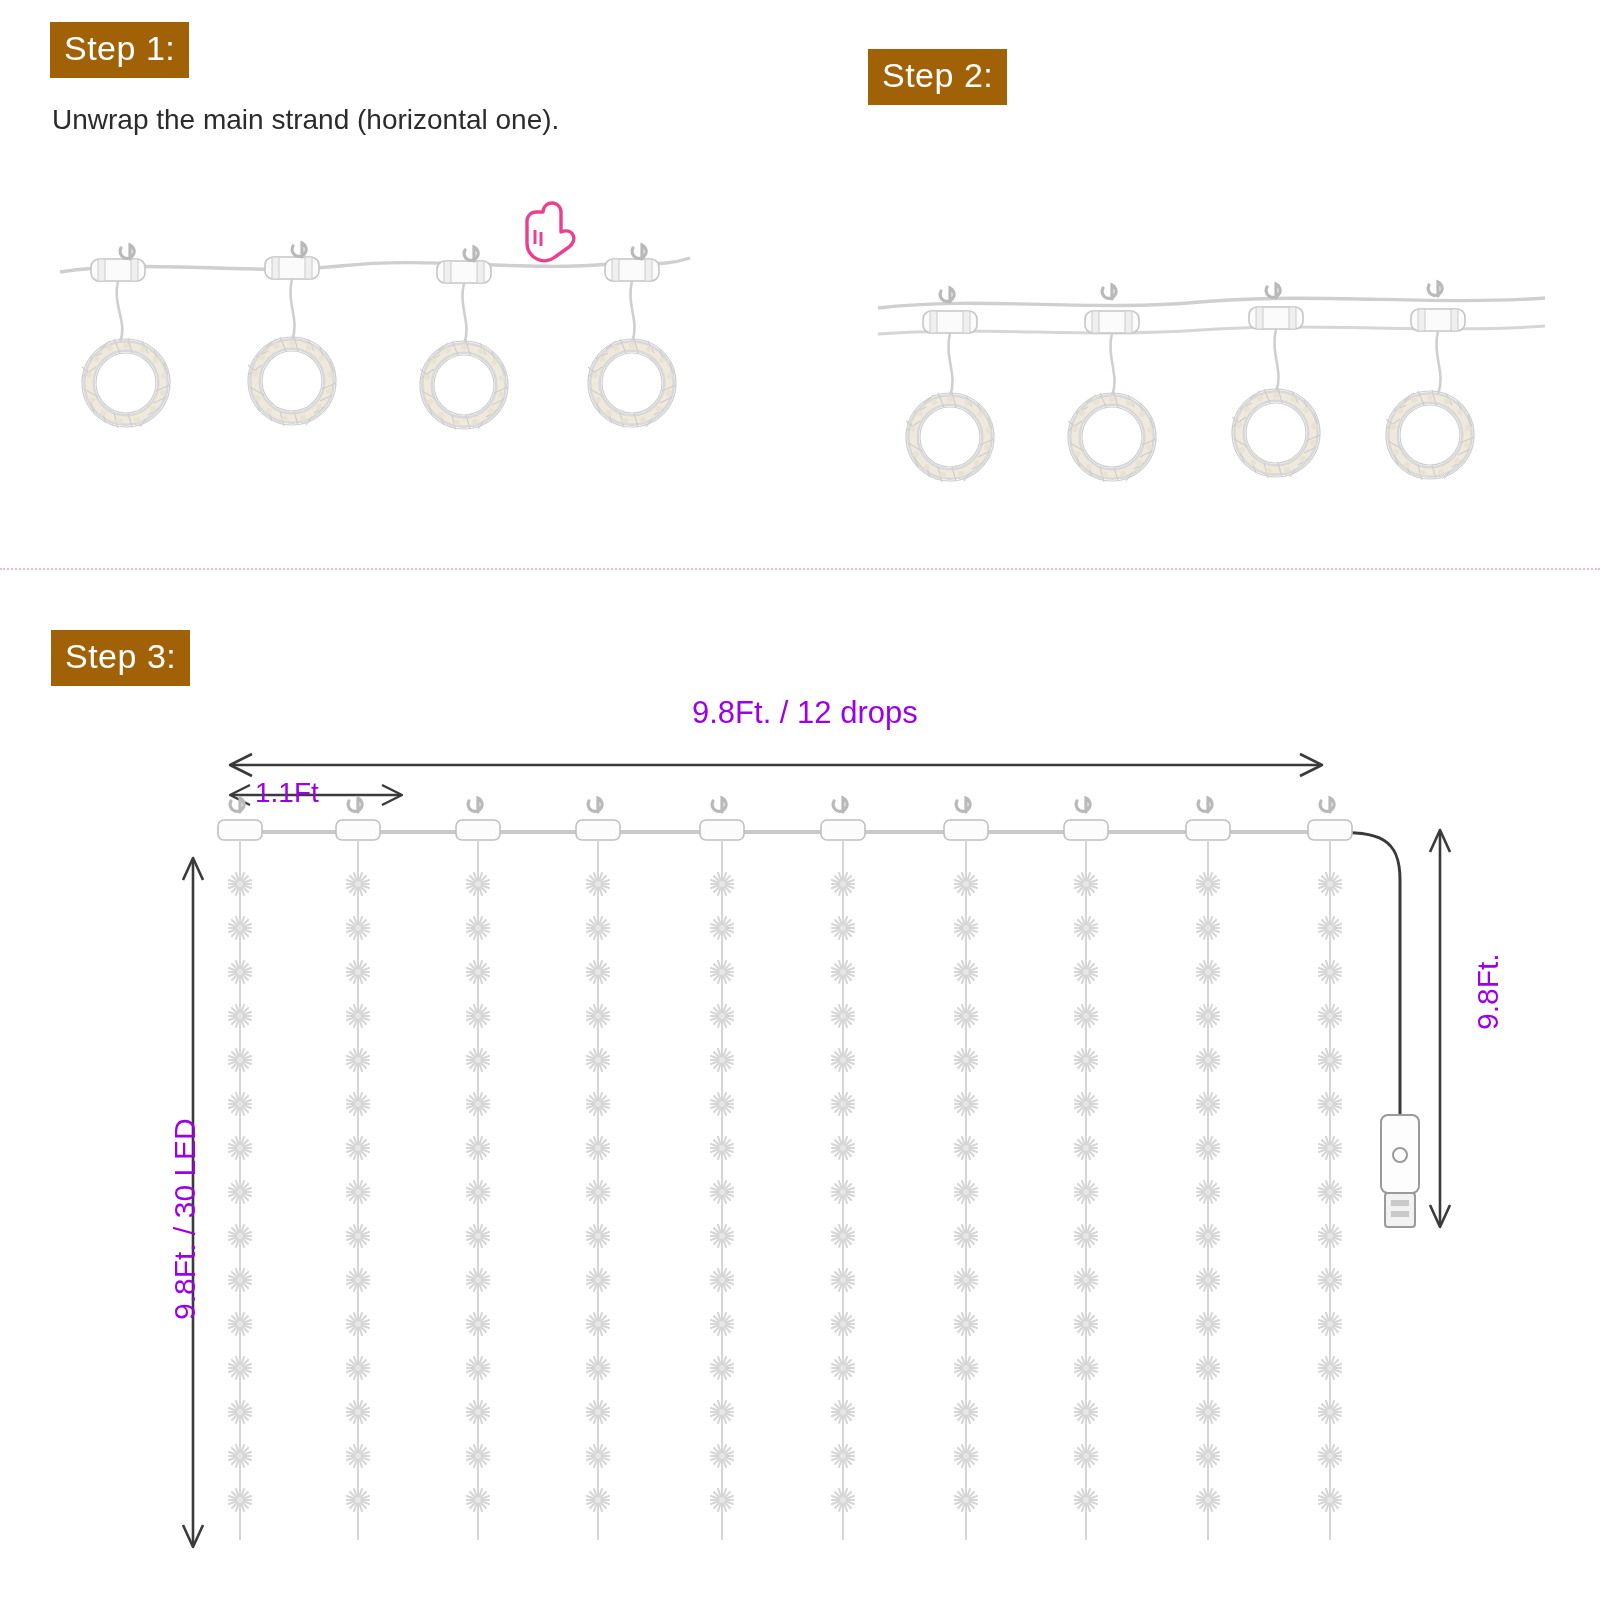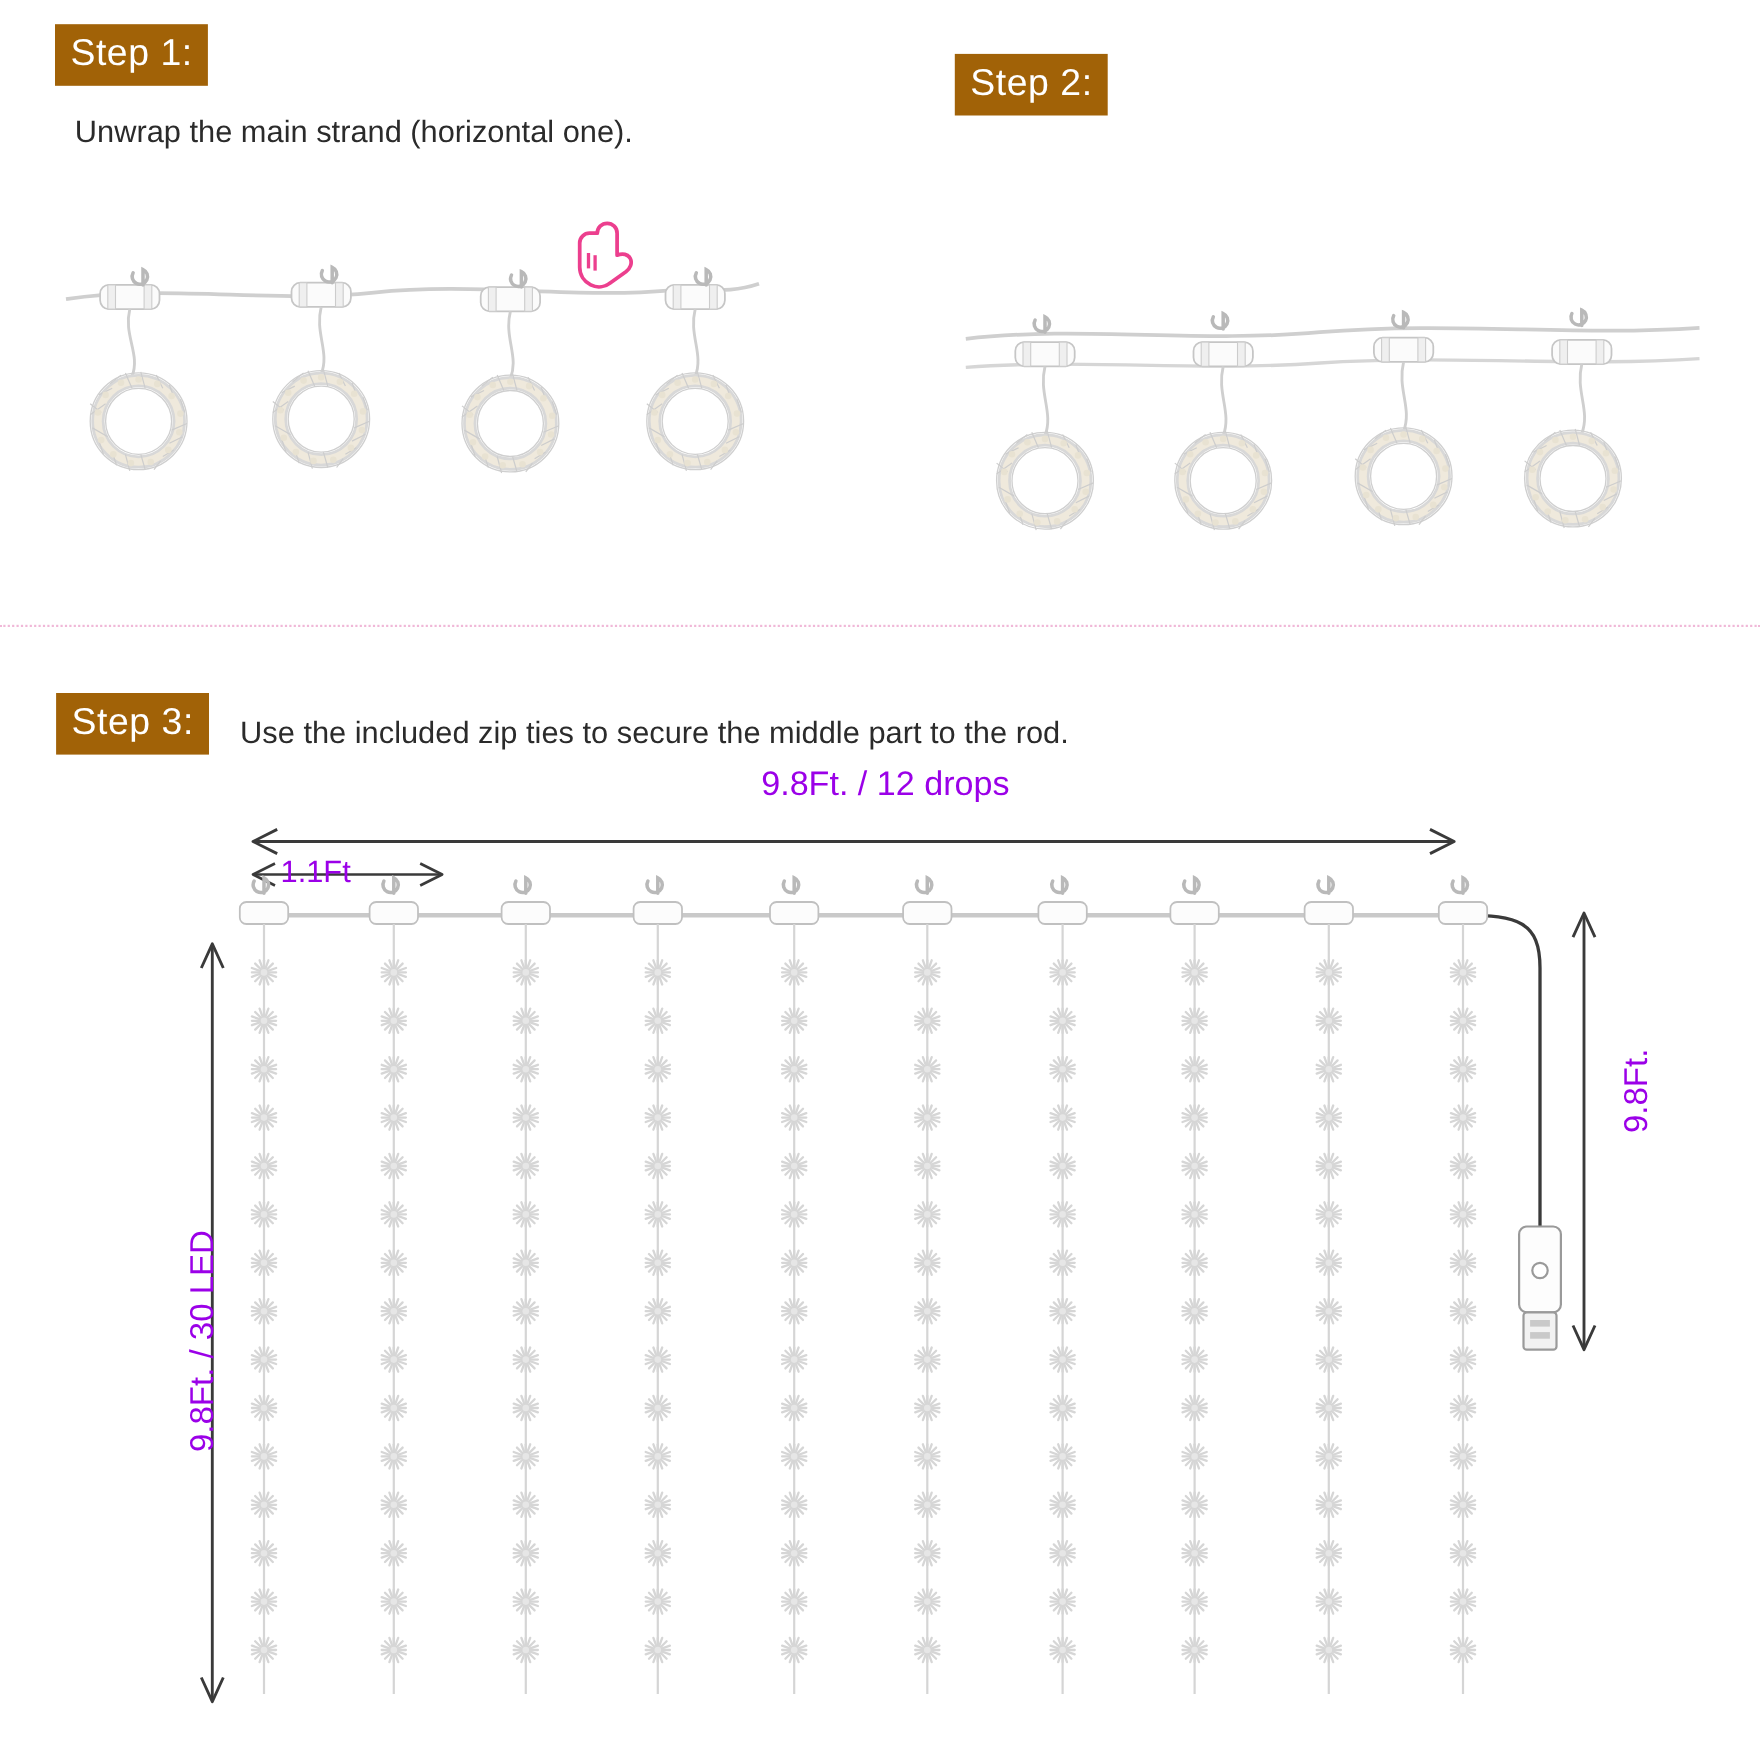--- a/index.html
+++ b/index.html
@@ -33,21 +33,21 @@
   }
 
   
   #step1 {
     position: absolute;
     left: 50px;
     top: 22px;
     width: 760px;
   }
   #step1 .step-text {
-    margin: 22px 0 0 18px;
+    margin: 22px 0 0 2px;
   }
 
   
   #step2 {
     position: absolute;
     left: 868px;
     top: 22px;
     width: 700px;
     margin-top: 27px;
   }
@@ -129,21 +129,20 @@
 </div>
 
 <div id="step2">
   <div class="step-badge">Step 2:</div>
 </div>
 
 <div id="divider"></div>
 
 <div id="step3-head">
   <div class="step-badge">Step 3:</div>
-  <div class="step-text">Use the included zip ties to secure the middle part to the rod.</div>
 </div>
 
 <svg class="art" viewBox="0 0 1600 1600" xmlns="http://www.w3.org/2000/svg">
   <defs>
 
     <g id="coil">
       <circle cx="0" cy="0" r="37" fill="none" stroke="#d8d8d8" stroke-width="12"></circle>
       <circle cx="0" cy="0" r="37" fill="none" stroke="#efe9dc" stroke-width="7"></circle>
       <circle cx="0" cy="0" r="30" fill="none" stroke="#cfcfcf" stroke-width="1.2"></circle>
       <circle cx="0" cy="0" r="44" fill="none" stroke="#cfcfcf" stroke-width="1.2"></circle>

